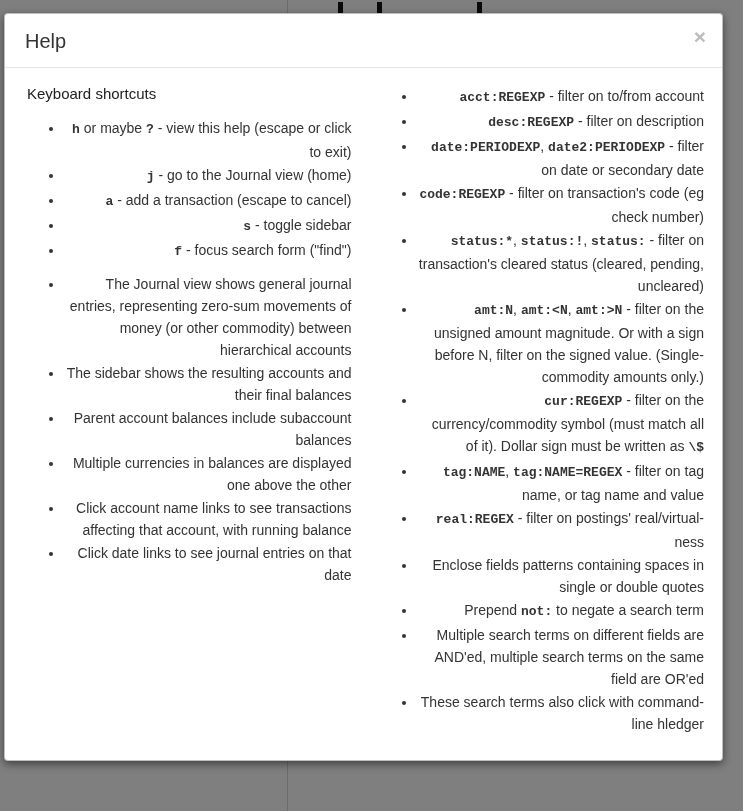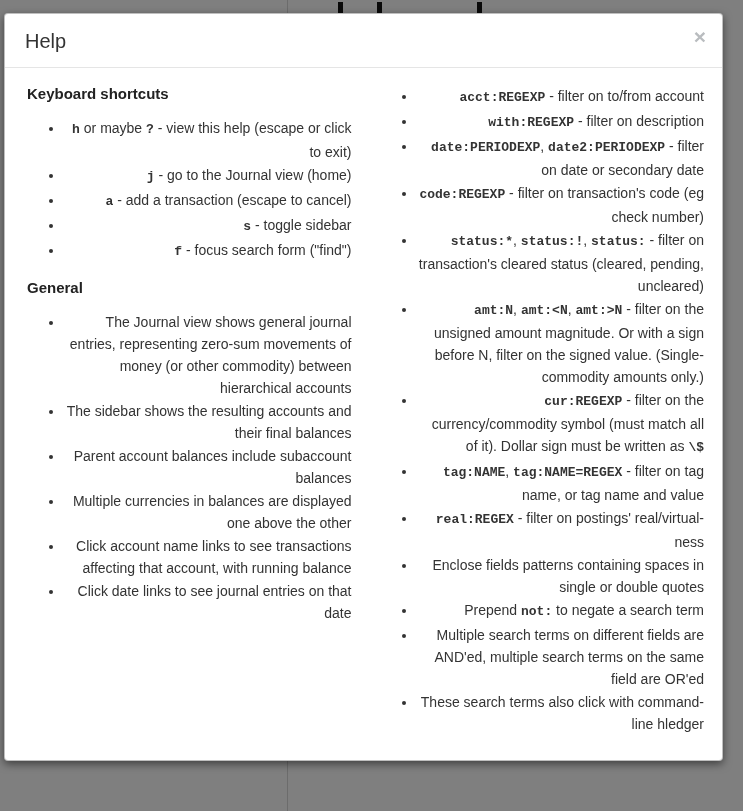--- a/index.html
+++ b/index.html
@@ -56,21 +56,21 @@
   .close-button{
     position:absolute;top:12px;right:16px;
     border:none;background:none;padding:0;
     font-family:"Liberation Sans", sans-serif;
     font-size:21px;font-weight:bold;line-height:1;
     color:var(--close);cursor:pointer;
   }
   .modal-body{display:flex;padding:17px 5px 0 7px;}
   .help-col{width:50%;padding:0 13px 0 15px;}
   .section-heading{
-    font-size:15px;font-weight:bold;color:var(--heading);
+    font-size:15px;font-weight:normal;color:var(--heading);
     margin:0 0 14px 0;line-height:18px;
   }
   .help-col .section-heading:not(:first-child){margin-top:16px;}
   .help-col ul{
     margin:0 0 10px 0;padding:0 0 0 37px;list-style:disc outside;
   }
   .help-col li{
     font-size:14px;line-height:22px;color:var(--text);margin:0 0 1px 0;text-align:right;
   }
   .help-col code{
@@ -100,34 +100,33 @@
   <div class="modal-body">
     <div class="help-col" id="col-left">
         <h4 class="section-heading">Keyboard shortcuts</h4>
         <ul>
           <li><code>h</code> or maybe <code>?</code> - view this help (escape or click to exit)</li>
           <li><code>j</code> - go to the Journal view (home)</li>
           <li><code>a</code> - add a transaction (escape to cancel)</li>
           <li><code>s</code> - toggle sidebar</li>
           <li><code>f</code> - focus search form ("find")</li>
         </ul>
-        <h4 class="section-heading">General</h4>
         <ul>
           <li>The Journal view shows general journal entries, representing zero-sum movements of money (or other commodity) between hierarchical accounts</li>
           <li>The sidebar shows the resulting accounts and their final balances</li>
           <li>Parent account balances include subaccount balances</li>
           <li>Multiple currencies in balances are displayed one above the other</li>
           <li>Click account name links to see transactions affecting that account, with running balance</li>
           <li>Click date links to see journal entries on that date</li>
         </ul>
       </div>
     <div class="help-col" id="col-right">
         <ul>
           <li><code>acct:REGEXP</code> - filter on to/from account</li>
-          <li><code>with:REGEXP</code> - filter on description</li>
+          <li><code>desc:REGEXP</code> - filter on description</li>
           <li><code>date:PERIODEXP</code>, <code>date2:PERIODEXP</code> - filter on date or secondary date</li>
           <li><code>code:REGEXP</code> - filter on transaction's code (eg check number)</li>
           <li><code>status:*</code>, <code>status:!</code>, <code>status:</code> - filter on transaction's cleared status (cleared, pending, uncleared)</li>
           <li><code>amt:N</code>, <code>amt:&lt;N</code>, <code>amt:&gt;N</code> - filter on the unsigned amount magnitude. Or with a sign before N, filter on the signed value. (Single-commodity amounts only.)</li>
           <li><code>cur:REGEXP</code> - filter on the currency/commodity symbol (must match all of it). Dollar sign must be written as <code>\$</code></li>
           <li><code>tag:NAME</code>, <code>tag:NAME=REGEX</code> - filter on tag name, or tag name and value</li>
           <li><code>real:REGEX</code> - filter on postings' real/virtual-ness</li>
           <li>Enclose fields patterns containing spaces in single or double quotes</li>
           <li>Prepend <code>not:</code> to negate a search term</li>
           <li>Multiple search terms on different fields are AND'ed, multiple search terms on the same field are OR'ed</li>

